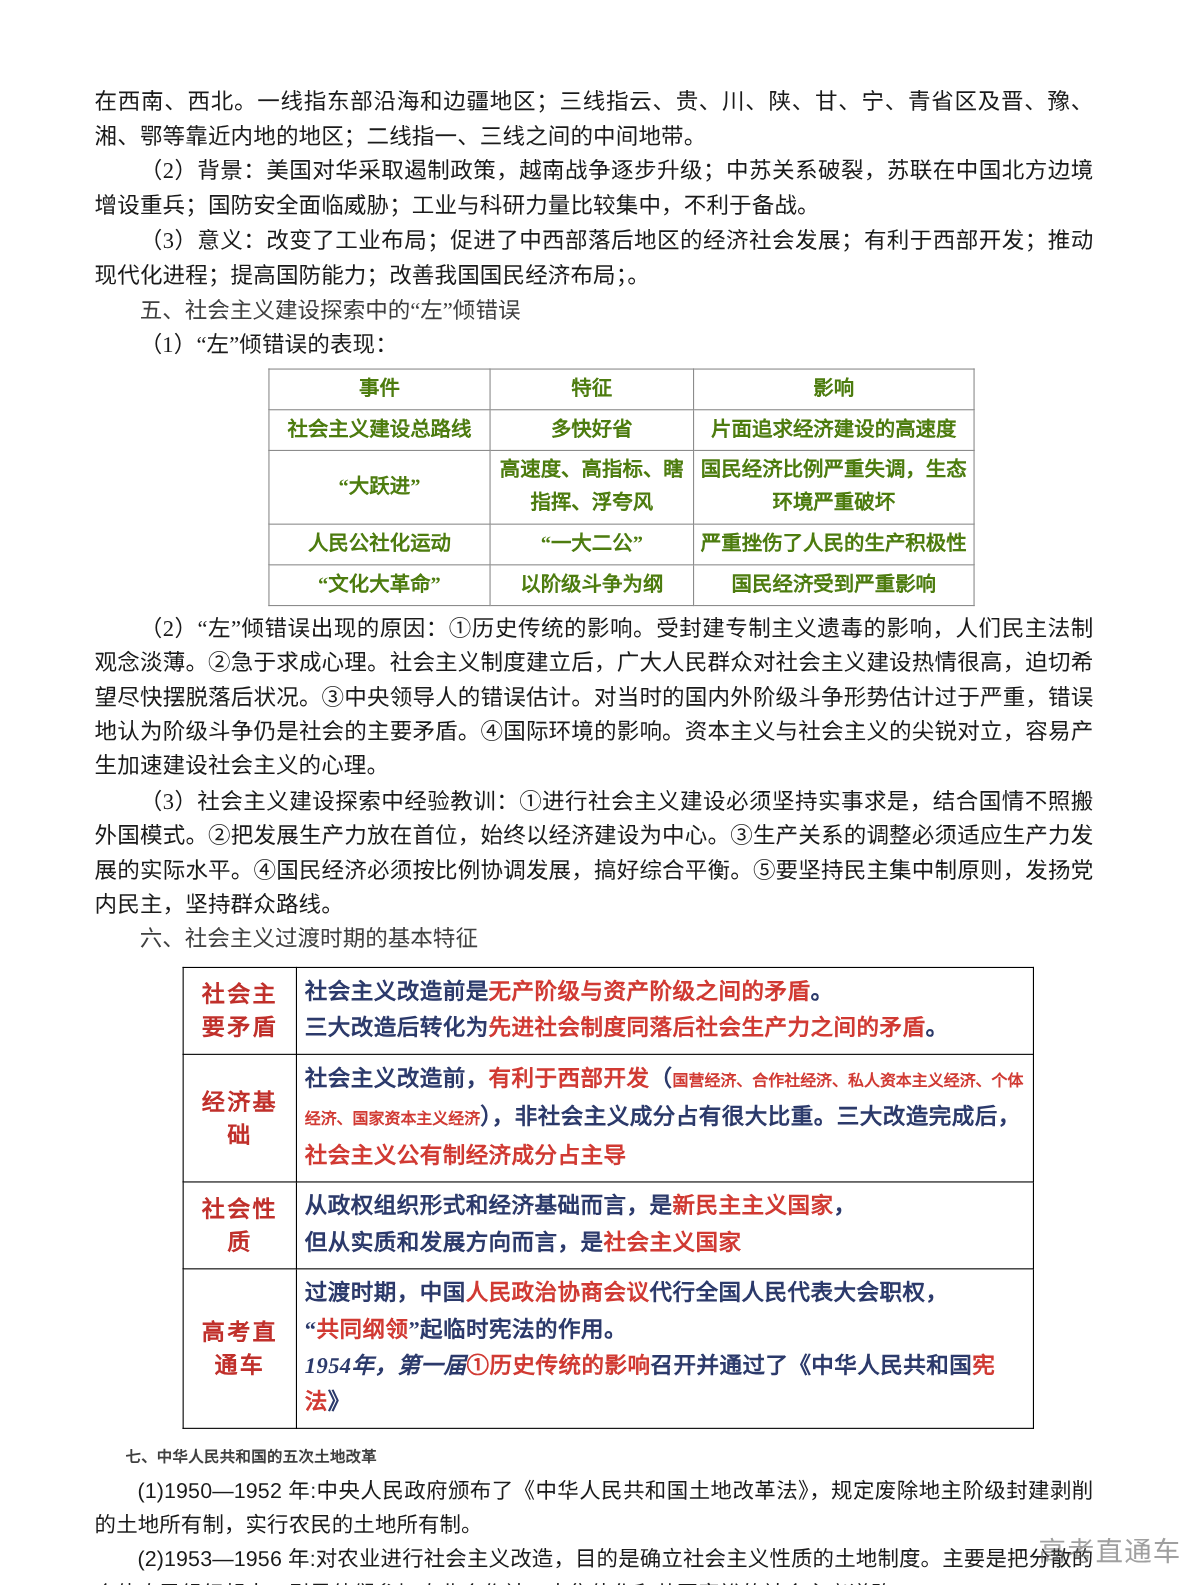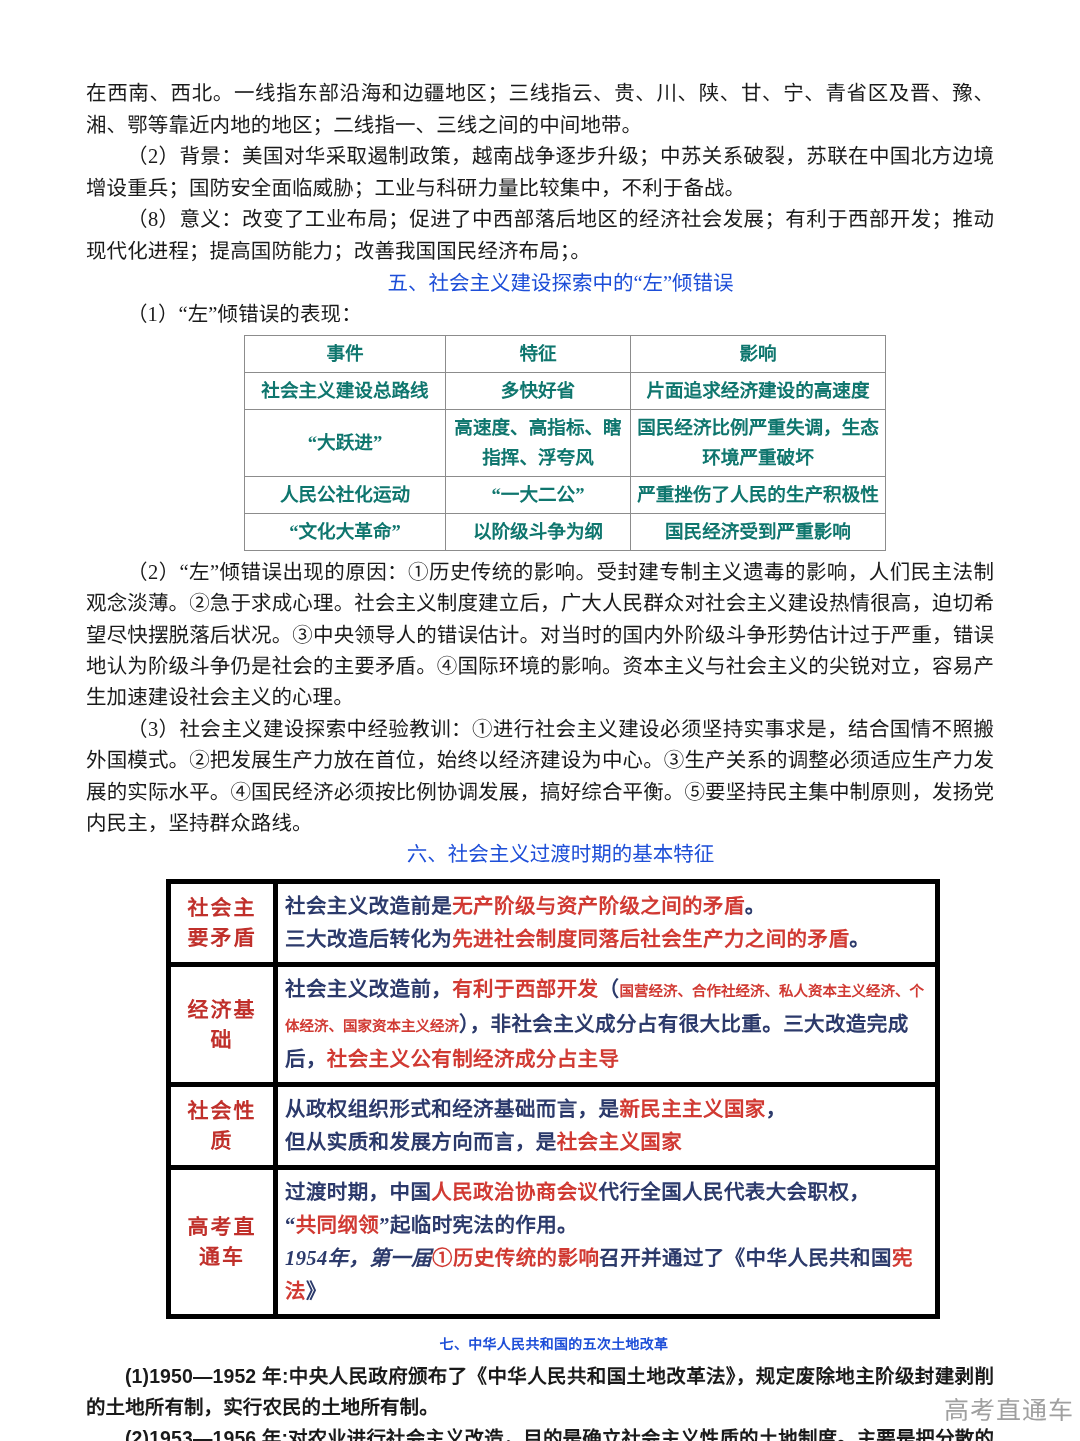--- a/index.html
+++ b/index.html
@@ -43,66 +43,65 @@
   }
   p.para.indent { text-indent: 2em; }
   p.para.tight { line-height: 31.4px; }
 
   h3.heading {
     margin: 0;
     font-size: 20.5px;
     line-height: 31.6px;
     font-weight: normal;
     text-indent: 2em;
-    color: #1d4ed8;
-    text-align: center;
+    color: #404040;
   }
   h3.heading.bold {
     font-weight: bold;
     font-family: "Liberation Sans", "DejaVu Sans", sans-serif;
     font-size: 14px;
     letter-spacing: 0.3px;
   }
 
-  .sans { font-family: "Liberation Sans", "DejaVu Sans", sans-serif; font-weight: bold; }
+  .sans { font-family: "Liberation Sans", "DejaVu Sans", sans-serif; }
 
   
   .tbl1-wrap { margin-top: 4px; }
   table.tbl1 {
     border-collapse: collapse;
     margin-left: 158px;
     width: 614px;
     table-layout: fixed;
   }
   table.tbl1 td {
     border: 1px solid #8c8c8c;
     text-align: center;
     vertical-align: middle;
     font-size: 18.6px;
     line-height: 30px;
     padding: 3px 4px;
-    color: #0f766e;
+    color: #4d7c0f;
     font-family: "Liberation Serif", "DejaVu Serif", serif;
     font-weight: 600;
   }
   table.tbl1 td.c0 { width: 192px; }
   table.tbl1 td.c1 { width: 176px; }
   table.tbl1 td.c2 { width: 246px; }
   table.tbl1 td.tall { height: 58px; }
 
   
   table.tbl2 {
     border-collapse: collapse;
     margin-left: 80px;
     margin-top: 8px;
     width: 774px;
     table-layout: fixed;
   }
   table.tbl2 td {
-    border: 5px solid #000000;
+    border: 1px solid #000000;
     vertical-align: middle;
     padding: 6px 7px;
   }
   table.tbl2 td.k {
     width: 88px;
     text-align: center;
     color: #c0302b;
     font-weight: bold;
     font-size: 21px;
     line-height: 30px;
@@ -138,21 +137,21 @@
   .spacer-10 { height: 10px; }
 </style>
 </head>
 <body>
 
 <div class="page">
   <div class="content">
 
     <p class="para">在西南、西北。一线指东部沿海和边疆地区；三线指云、贵、川、陕、甘、宁、青省区及晋、豫、湘、鄂等靠近内地的地区；二线指一、三线之间的中间地带。</p>
     <p class="para indent">（2）背景：美国对华采取遏制政策，越南战争逐步升级；中苏关系破裂，苏联在中国北方边境增设重兵；国防安全面临威胁；工业与科研力量比较集中，不利于备战。</p>
-    <p class="para indent">（8）意义：改变了工业布局；促进了中西部落后地区的经济社会发展；有利于西部开发；推动现代化进程；提高国防能力；改善我国国民经济布局；。</p>
+    <p class="para indent">（3）意义：改变了工业布局；促进了中西部落后地区的经济社会发展；有利于西部开发；推动现代化进程；提高国防能力；改善我国国民经济布局；。</p>
 
     <h3 class="heading">五、社会主义建设探索中的“左”倾错误</h3>
     <p class="para indent">（1）“左”倾错误的表现：</p>
 
     <div class="tbl1-wrap">
       <table class="tbl1">
         <tbody>
           <tr>
             <td class="c0">事件</td>
             <td class="c1">特征</td>

